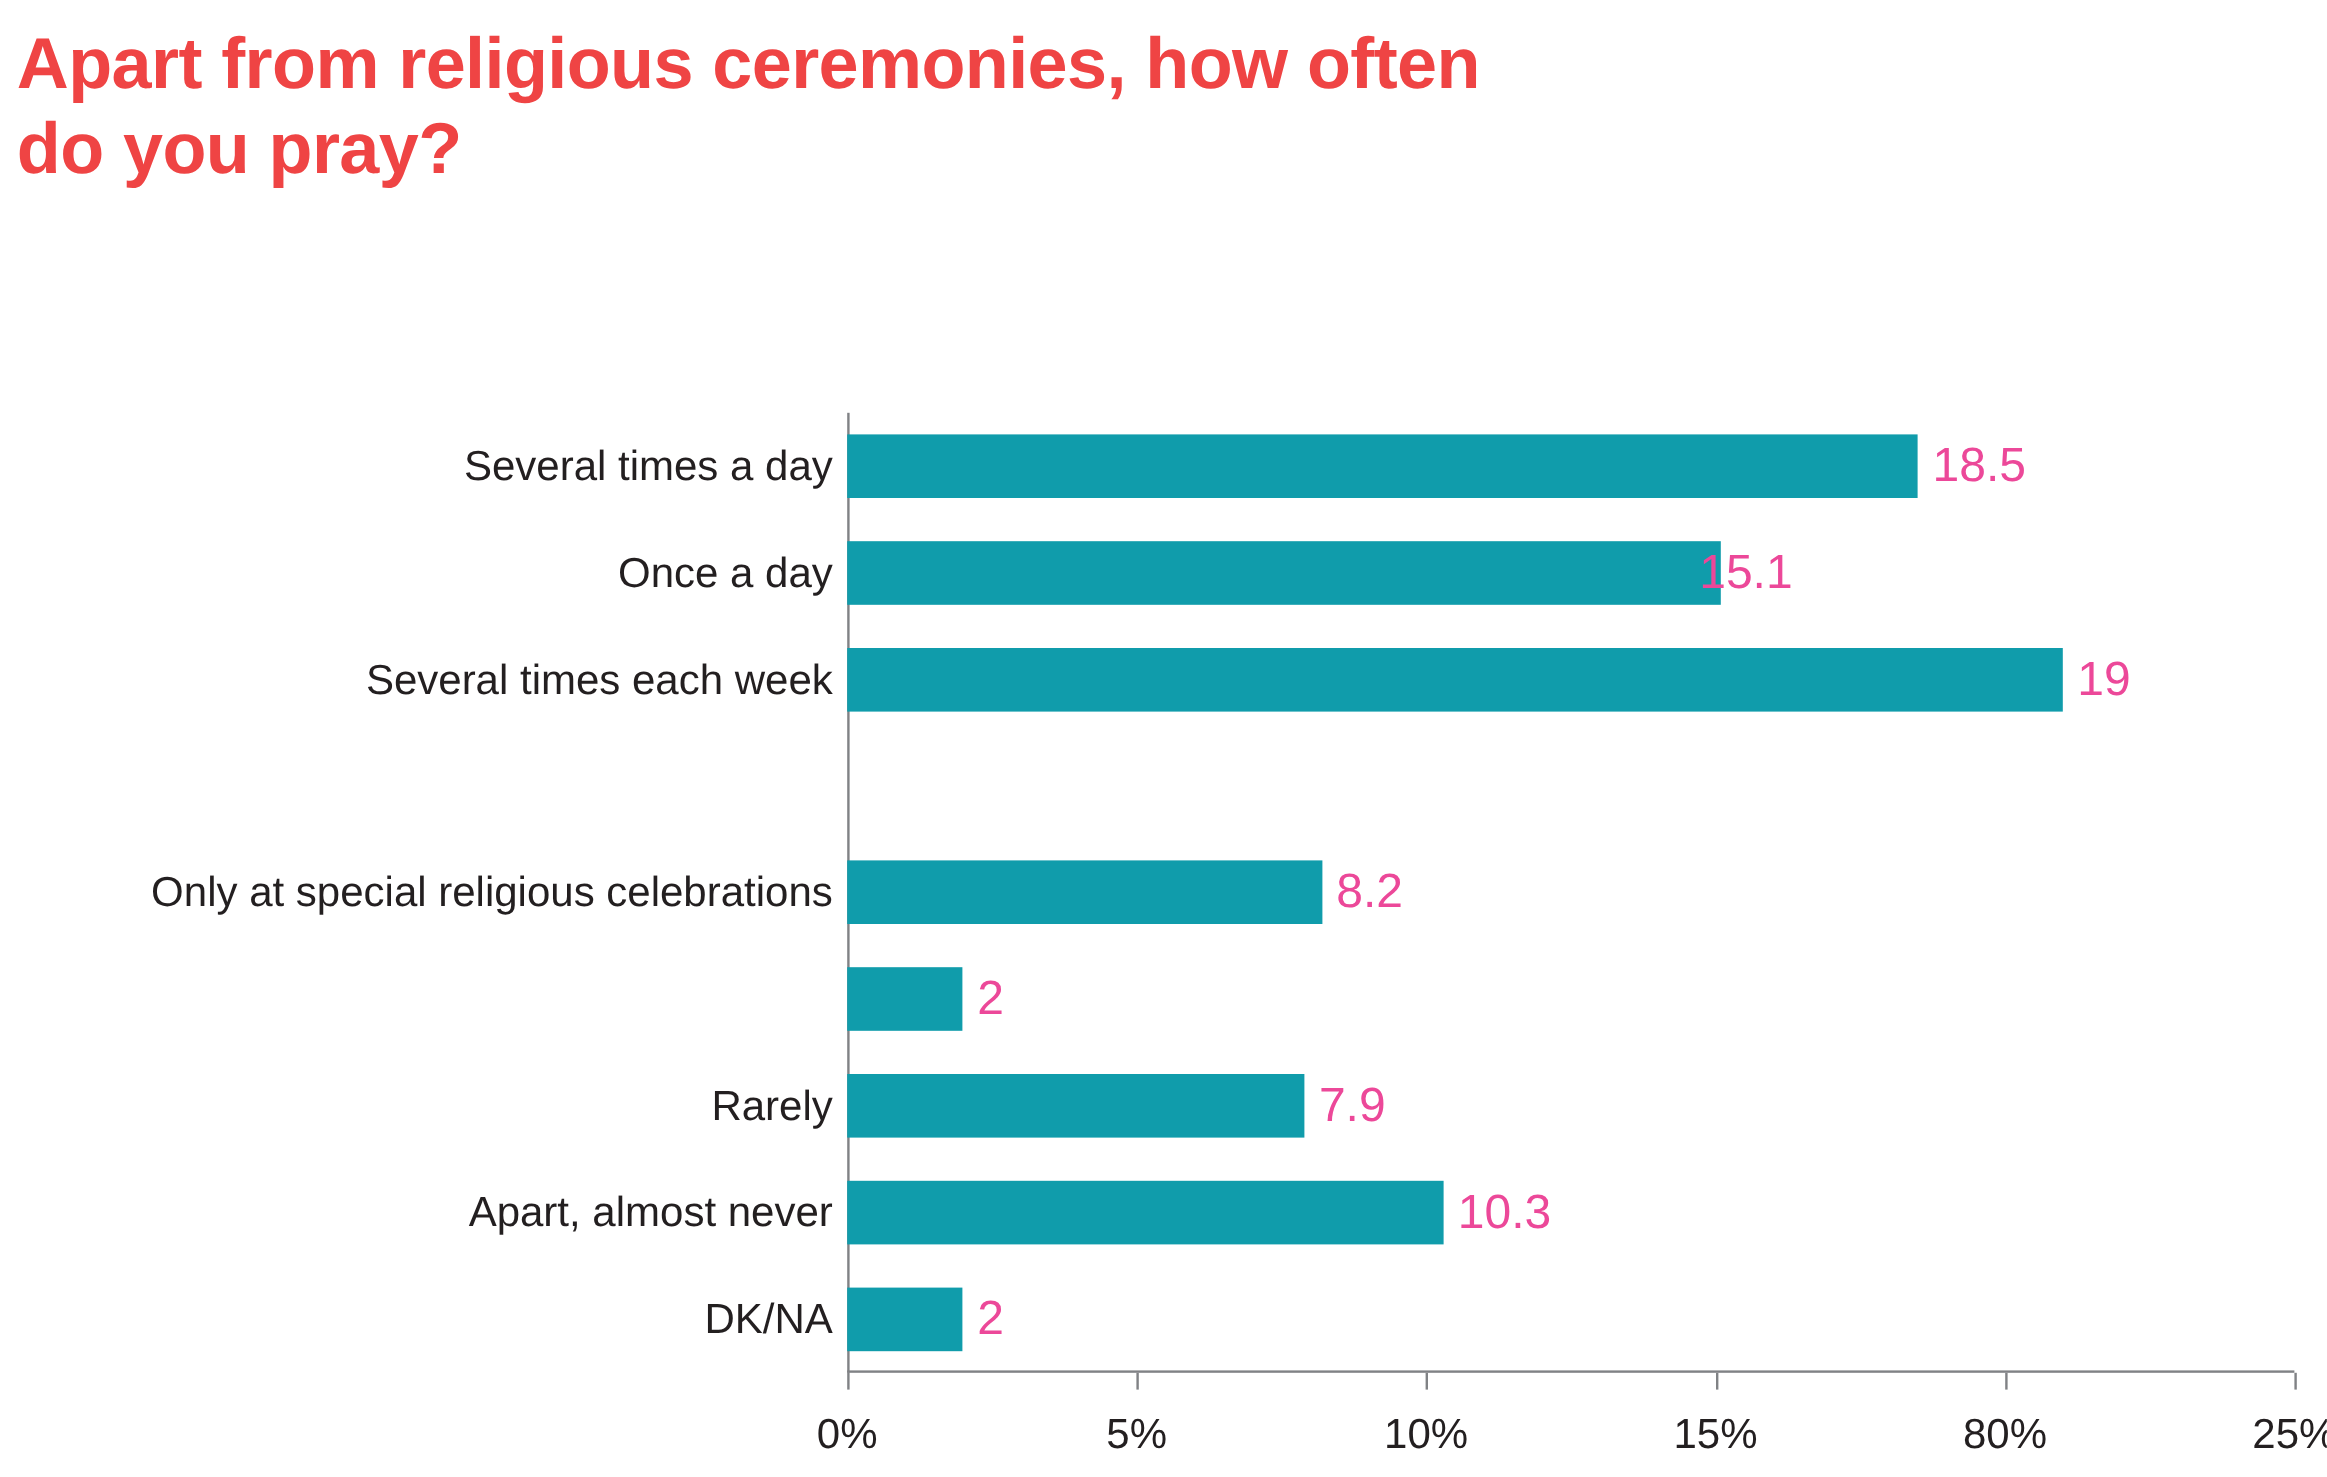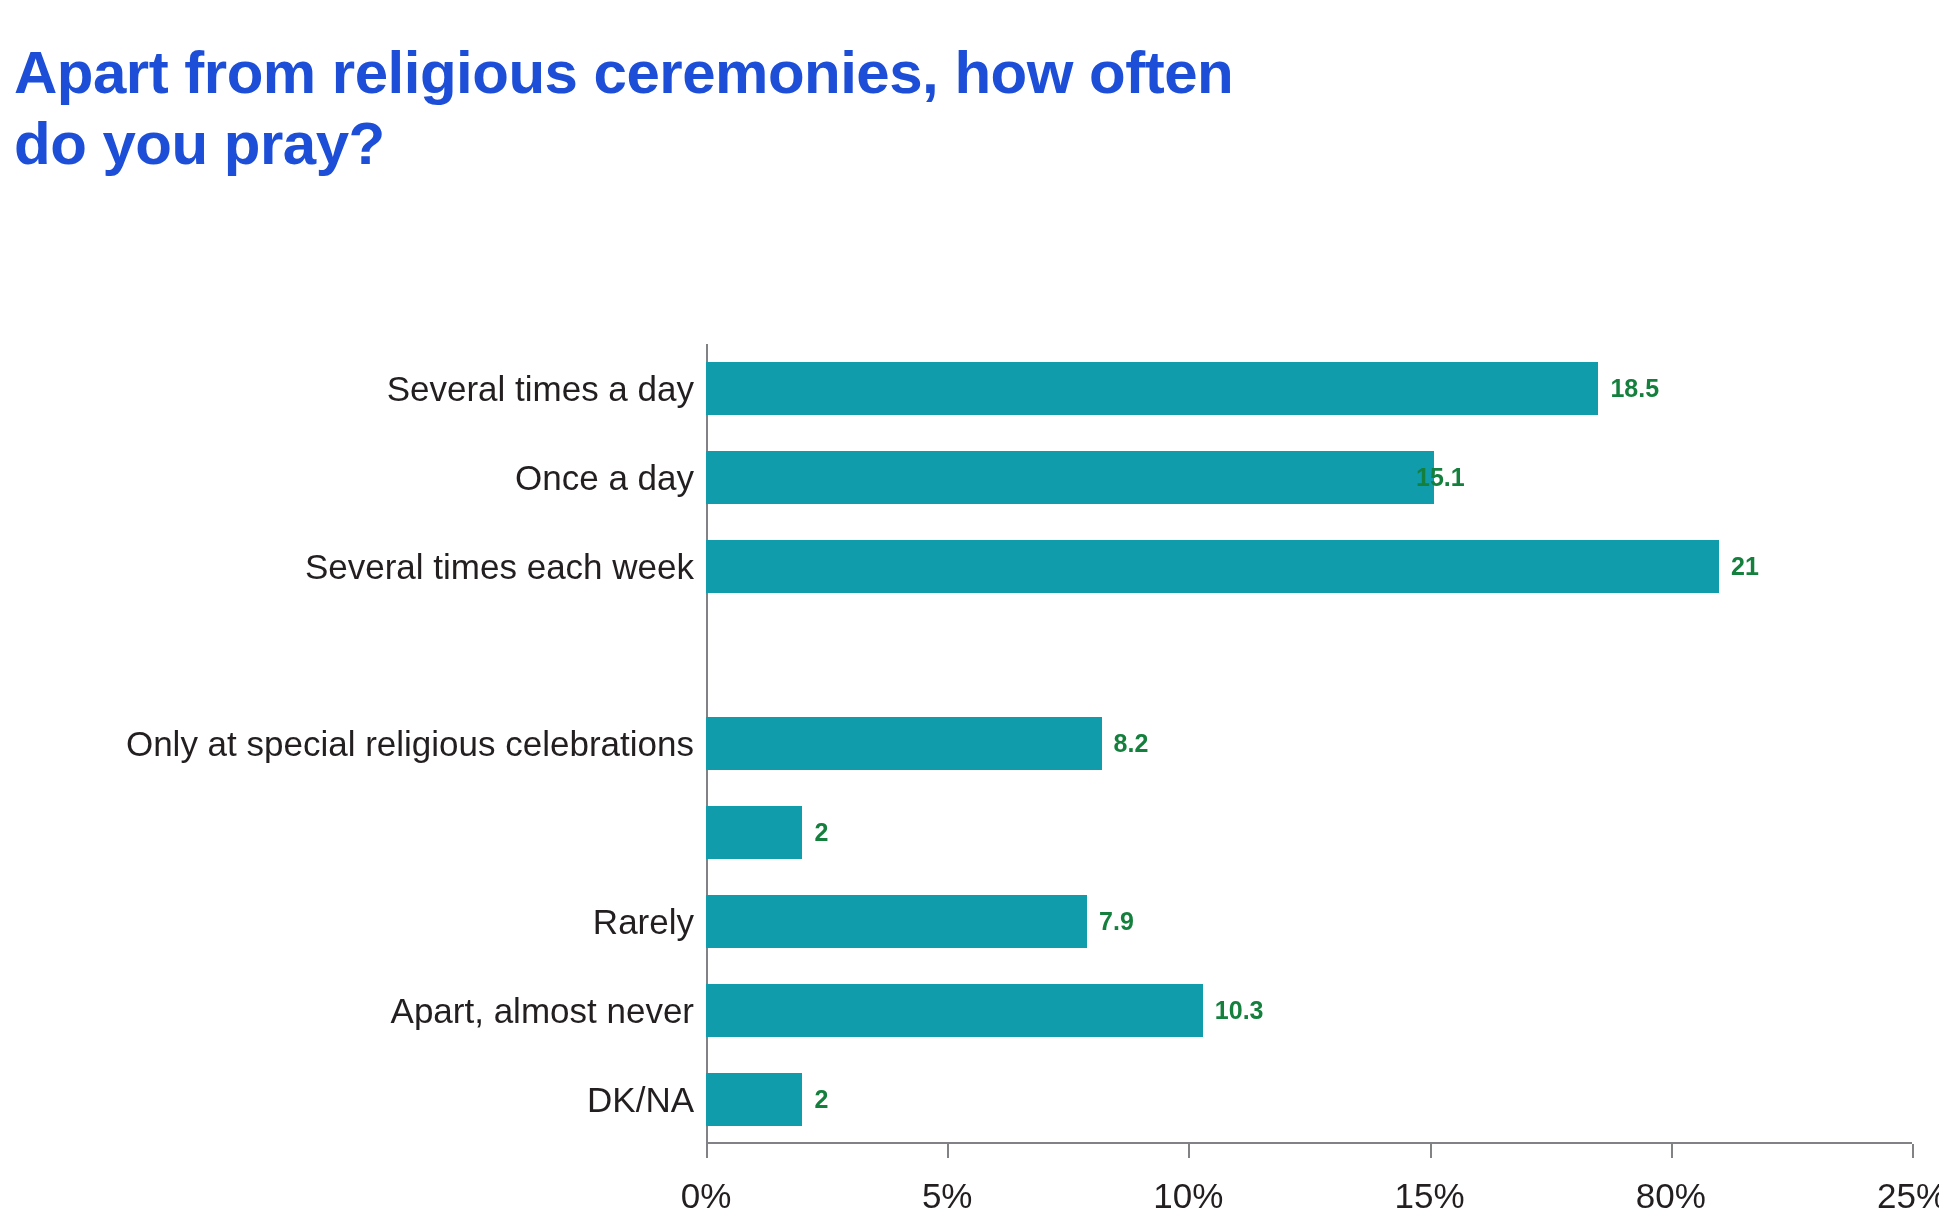--- a/index.html
+++ b/index.html
@@ -18,26 +18,26 @@
 
   .page {
     position: absolute;
     inset: 0;
   }
 
   
   .title {
     position: absolute;
     left: 14px;
-    top: 38px;
+    top: 18px;
     width: 1760px;
     font-size: 60px;
     line-height: 1.18;
     font-weight: bold;
-    color: #1d4ed8;
+    color: #ef4444;
     letter-spacing: -0.5px;
     white-space: pre-line;
   }
 
   
   .chart {
     position: absolute;
     left: 0;
     top: 330px;
     width: 1939px;
@@ -108,23 +108,23 @@
     top: 18px;
     height: 53px;
     background: #109cab;
   }
 
   .bar-value {
     position: absolute;
     top: 18px;
     height: 53px;
     line-height: 53px;
-    font-size: 25px;
-    font-weight: bold;
-    color: #15803d;
+    font-size: 40px;
+    font-weight: normal;
+    color: #ec4899;
     white-space: nowrap;
     padding-left: 12px;
   }
 
   .cat-label {
     position: absolute;
     right: 1218px;   
     top: 18px;
     height: 53px;
     line-height: 53px;
@@ -153,21 +153,21 @@
             <div class="bar-value" style="left: 892.44px; top: 17.9444px;">18.5</div>
           </div>
           <div class="row" style="top: 88.8889px; height: 88.8889px;">
             <div class="cat-label" style="top: 17.9444px;">Once a day</div>
             <div class="bar" style="width: 728.424px; background: rgb(16, 156, 171); top: 17.9444px;"></div>
             <div class="bar-value" style="left: 698px; top: 17.9444px;">15.1</div>
           </div>
           <div class="row" style="top: 177.778px; height: 88.8889px;">
             <div class="cat-label" style="top: 17.9444px;">Several times each week</div>
             <div class="bar" style="width: 1013.04px; background: rgb(16, 156, 171); top: 17.9444px;"></div>
-            <div class="bar-value" style="left: 1013.04px; top: 17.9444px;">21</div>
+            <div class="bar-value" style="left: 1013.04px; top: 17.9444px;">19</div>
           </div>
           <div class="row" style="top: 355.556px; height: 88.8889px;">
             <div class="cat-label" style="top: 17.9444px;">Only at special religious celebrations</div>
             <div class="bar" style="width: 395.568px; background: rgb(16, 156, 171); top: 17.9444px;"></div>
             <div class="bar-value" style="left: 395.568px; top: 17.9444px;">8.2</div>
           </div>
           <div class="row" style="top: 444.444px; height: 88.8889px;">
             <div class="bar" style="width: 96.48px; background: rgb(16, 156, 171); top: 17.9444px;"></div>
             <div class="bar-value" style="left: 96.48px; top: 17.9444px;">2</div>
           </div>

